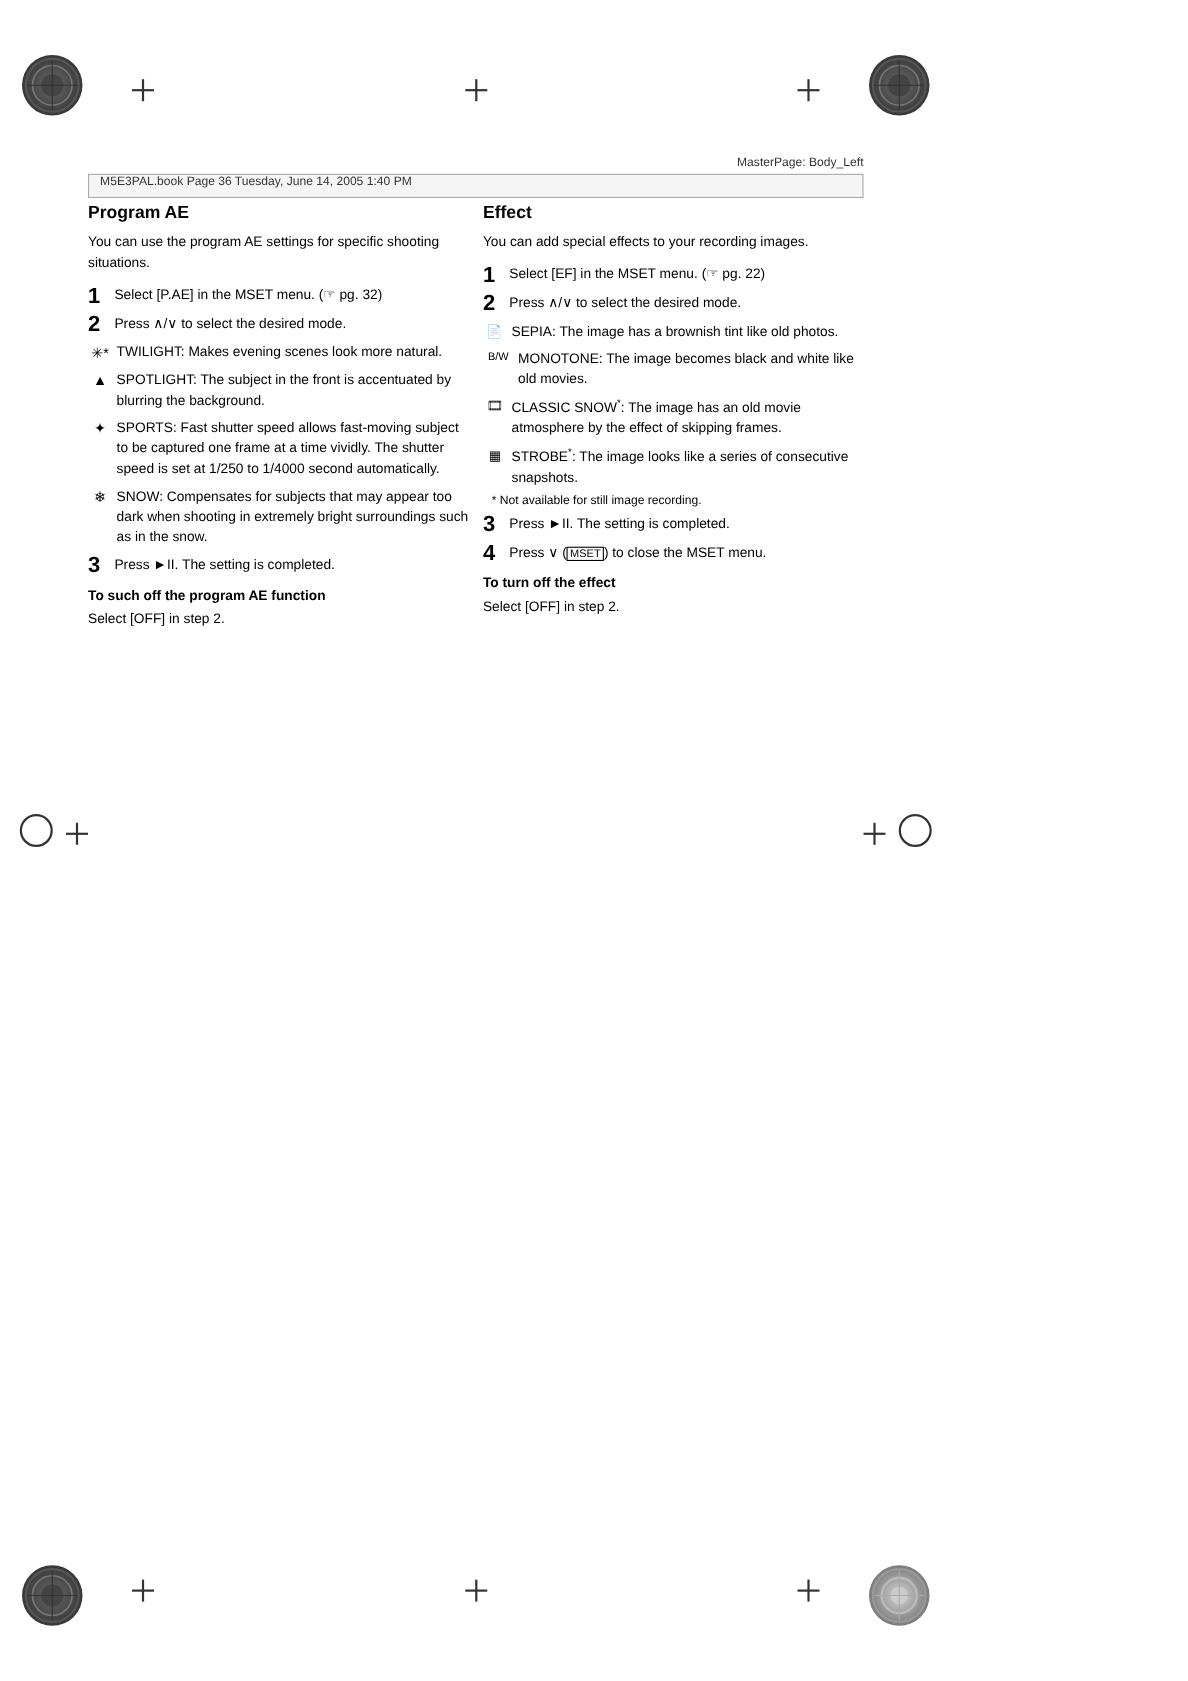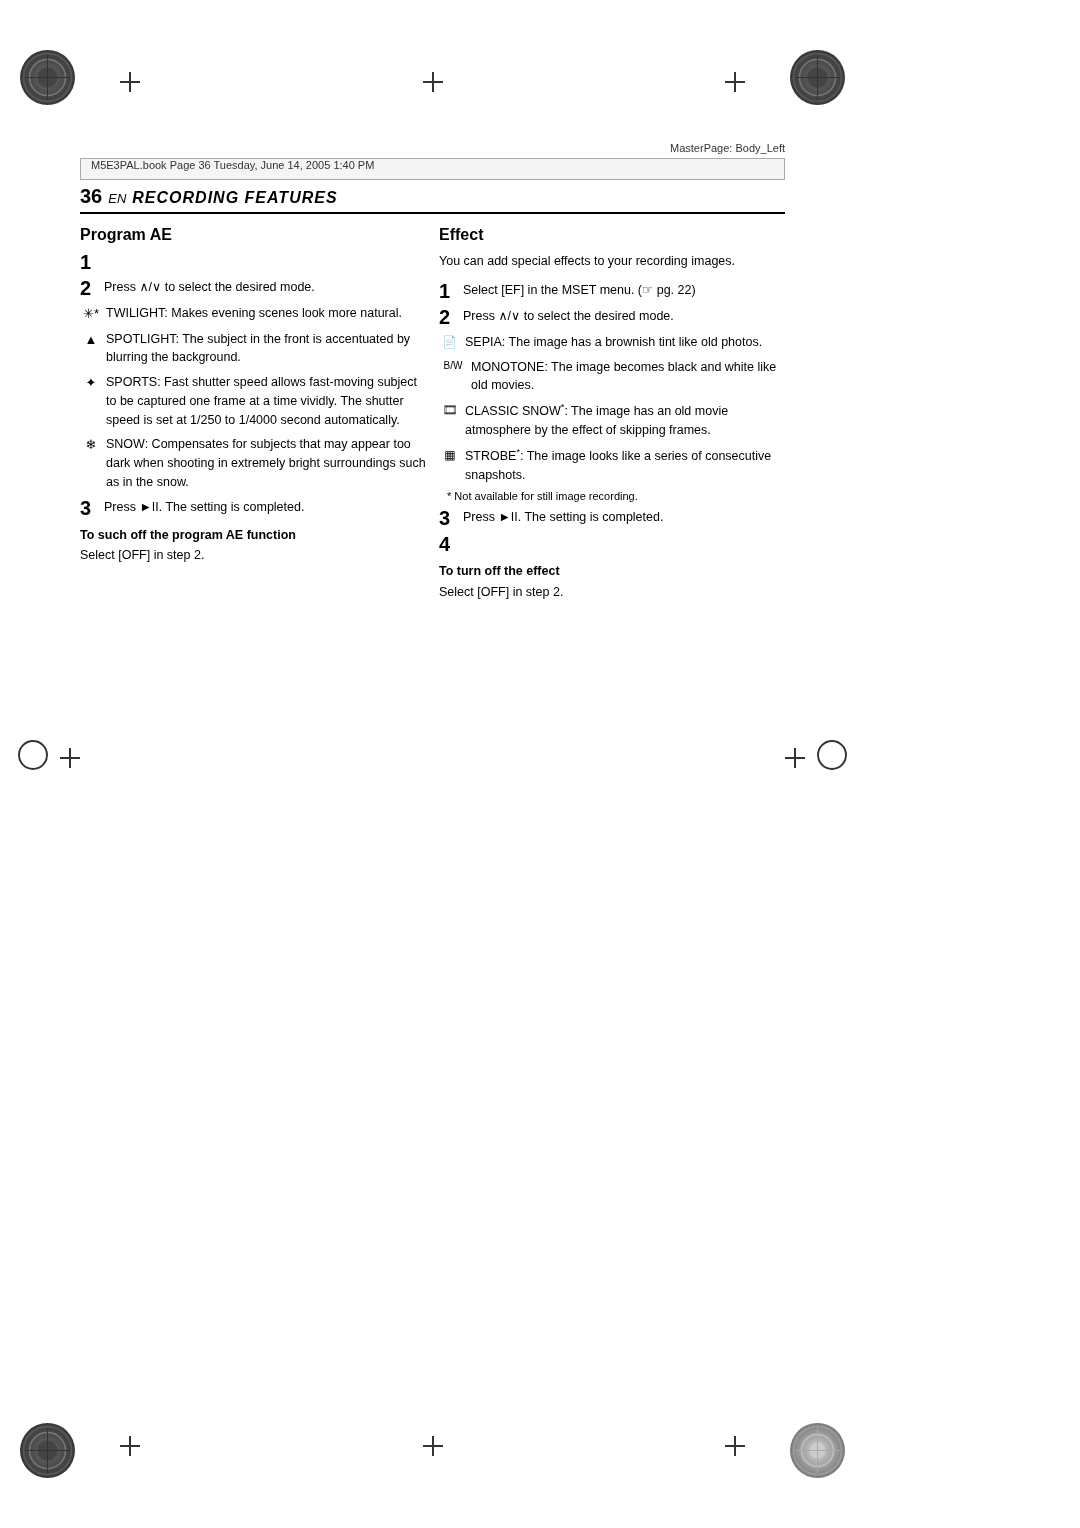--- a/index.html
+++ b/index.html
@@ -263,35 +263,32 @@
   <div class="cross-mark cross-top-center"></div>
 
   <div class="masterpage-label">MasterPage: Body_Left</div>
 
   <div class="file-info-bar">
     <span>M5E3PAL.book  Page 36  Tuesday, June 14, 2005  1:40 PM</span>
   </div>
 
   <div class="content-area">
 
-    <div class="page-header">
-      <span class="page-number">36</span>
-      <span class="page-en">EN</span>
-      <span class="page-title">RECORDING FEATURES</span>
-    </div>
 
     <div class="two-col">
 
       <div class="col-left">
 
         <div class="section-heading">Program AE</div>
 
+        <p class="intro-text">You can use the program AE settings for specific shooting situations.</p>
 
         <div class="step">
           <span class="step-number">1</span>
+          <span class="step-text">Select [P.AE] in the MSET menu. (☞ pg. 32)</span>
         </div>
 
         <div class="step">
           <span class="step-number">2</span>
           <span class="step-text">Press ∧/∨ to select the desired mode.</span>
         </div>
 
         <div class="feature-item">
           <span class="feature-icon">✳*</span>
           <span class="feature-text"><span class="bold">TWILIGHT</span>: Makes evening scenes look more natural.</span>
@@ -362,20 +359,21 @@
 
         <div class="footnote" style="margin-bottom:6px;">* Not available for still image recording.</div>
 
         <div class="step">
           <span class="step-number">3</span>
           <span class="step-text">Press ►II. The setting is completed.</span>
         </div>
 
         <div class="step">
           <span class="step-number">4</span>
+          <span class="step-text">Press ∨ (<span style="border:1px solid #000; padding:0 2px; font-size:10px;">MSET</span>) to close the MSET menu.</span>
         </div>
 
         <div class="turn-off-note">
           <span class="label bold">To turn off the effect</span>
           <span>Select [OFF] in step 2.</span>
         </div>
 
       </div>
 
     </div>

